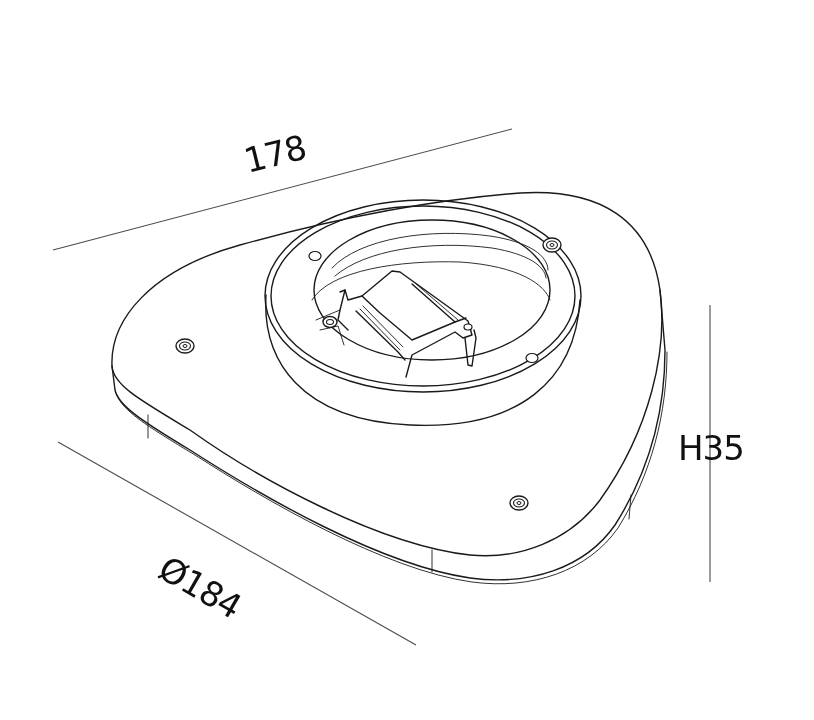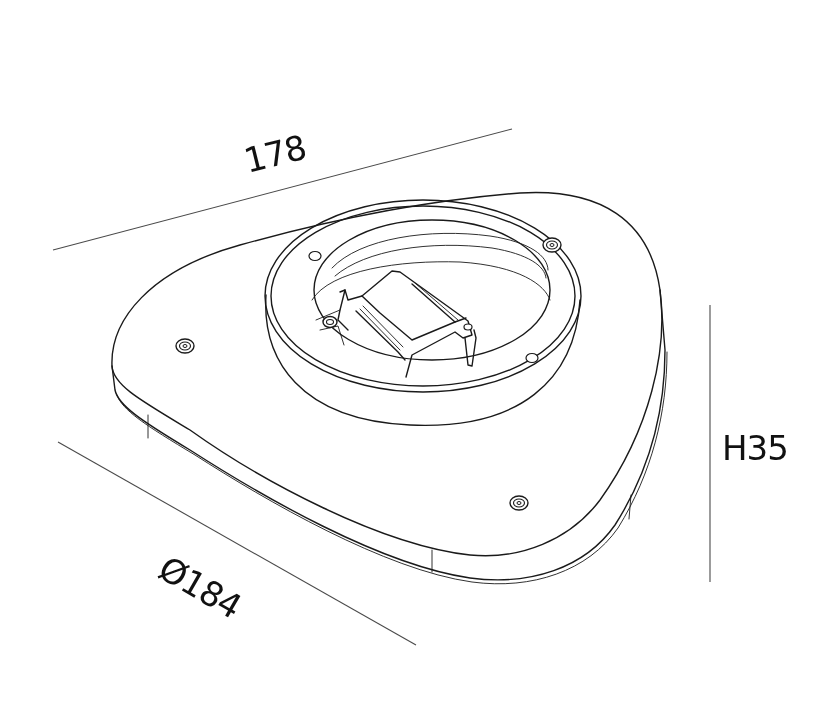--- a/index.html
+++ b/index.html
@@ -107,13 +107,13 @@
     <ellipse class="screw-inner" cx="519" cy="503" rx="2" ry="1.5"></ellipse>
   </g>
   <g>
     <ellipse class="screw-outer" cx="330" cy="322" rx="7" ry="5.5"></ellipse>
     <ellipse class="screw-mid" cx="330" cy="322" rx="3.5" ry="2.5"></ellipse>
   </g>
 </svg>
 
 <div class="label" style="left:240px; top:142px; transform: rotate(-14deg);">178</div>
 <div class="label" style="left:172px; top:548px; transform: rotate(30deg);">Ø184</div>
-<div class="label" style="left:722px; top:428px;">H35</div>
+<div class="label" style="left:678px; top:428px;">H35</div>
 
 </body></html>

